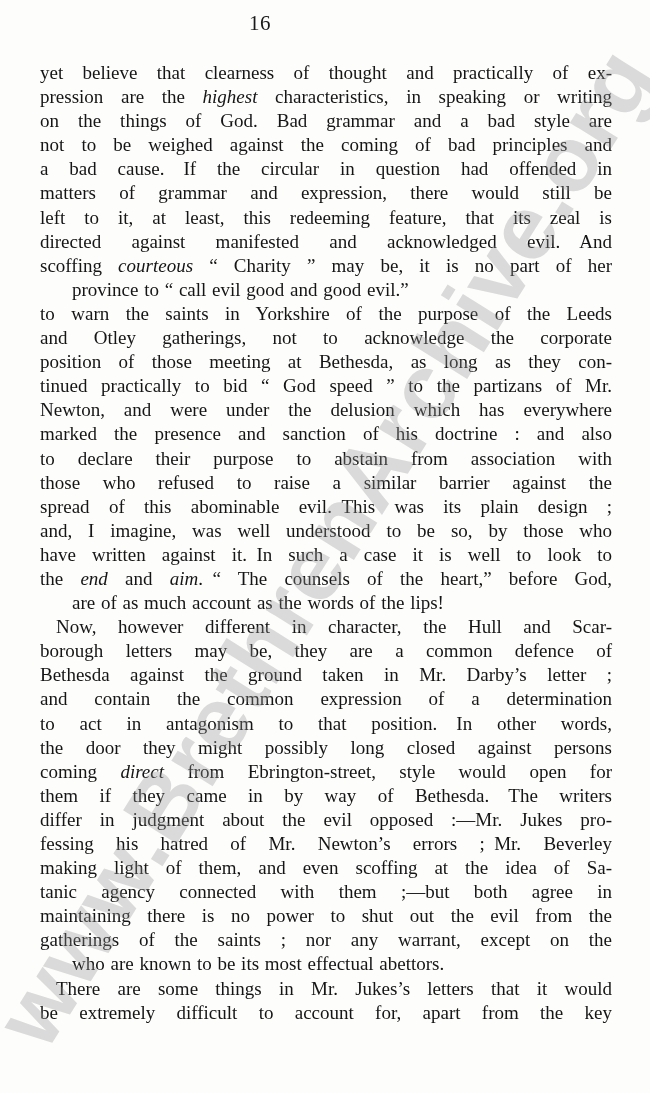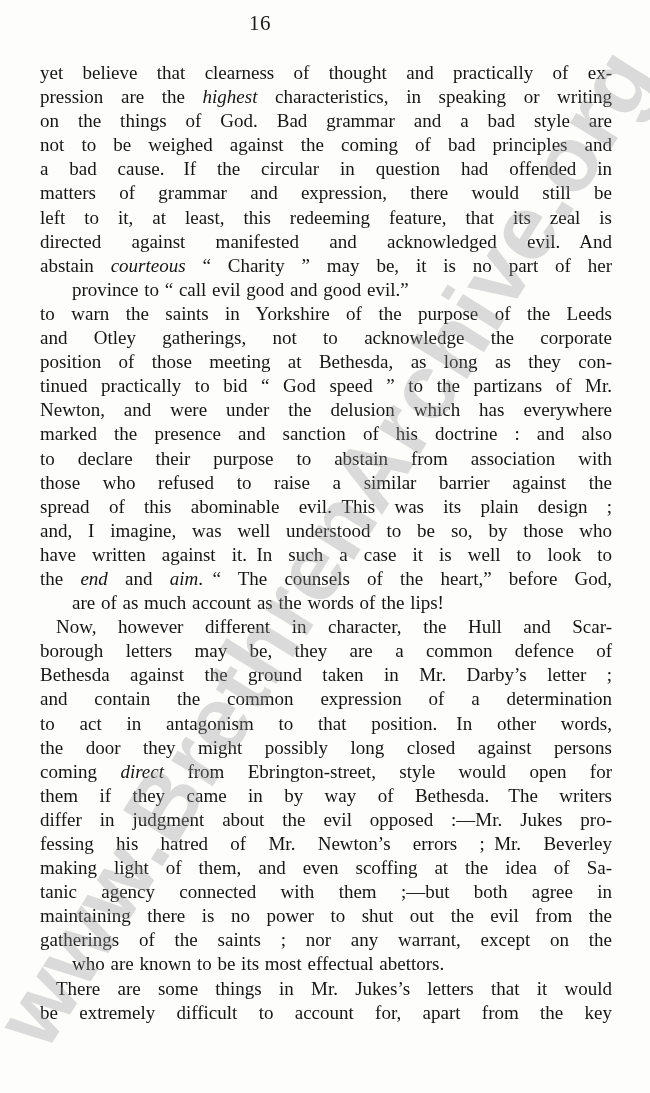--- a/index.html
+++ b/index.html
@@ -58,21 +58,21 @@
 
 <main class="text-block" id="lines-container">
     <div class="line"><span>yet believe that clearness of thought and practically of ex-</span></div>
     <div class="line"><span>pression are the </span><i>highest</i><span> characteristics, in speaking or writing</span></div>
     <div class="line"><span>on the things of God. Bad grammar and a bad style are</span></div>
     <div class="line"><span>not to be weighed against the coming of bad principles and</span></div>
     <div class="line"><span>a bad cause. If the circular in question had offended in</span></div>
     <div class="line"><span>matters of grammar and expression, there would still be</span></div>
     <div class="line"><span>left to it, at least, this redeeming feature, that its zeal is</span></div>
     <div class="line"><span>directed against manifested and acknowledged evil. And</span></div>
-    <div class="line"><span>abstain </span><i>courteous</i><span> “ Charity ” may be, it is no part of her</span></div>
+    <div class="line"><span>scoffing </span><i>courteous</i><span> “ Charity ” may be, it is no part of her</span></div>
     <div class="line last"><span>province to “ call evil good and good evil.”</span></div>
     <div class="line"><span>to warn the saints in Yorkshire of the purpose of the Leeds</span></div>
     <div class="line"><span>and Otley gatherings, not to acknowledge the corporate</span></div>
     <div class="line"><span>position of those meeting at Bethesda, as long as they con-</span></div>
     <div class="line"><span>tinued practically to bid “ God speed ” to the partizans of Mr.</span></div>
     <div class="line"><span>Newton, and were under the delusion which has everywhere</span></div>
     <div class="line"><span>marked the presence and sanction of his doctrine : and also</span></div>
     <div class="line"><span>to declare their purpose to abstain from association with</span></div>
     <div class="line"><span>those who refused to raise a similar barrier against the</span></div>
     <div class="line"><span>spread of this abominable evil. This was its plain design ;</span></div>

